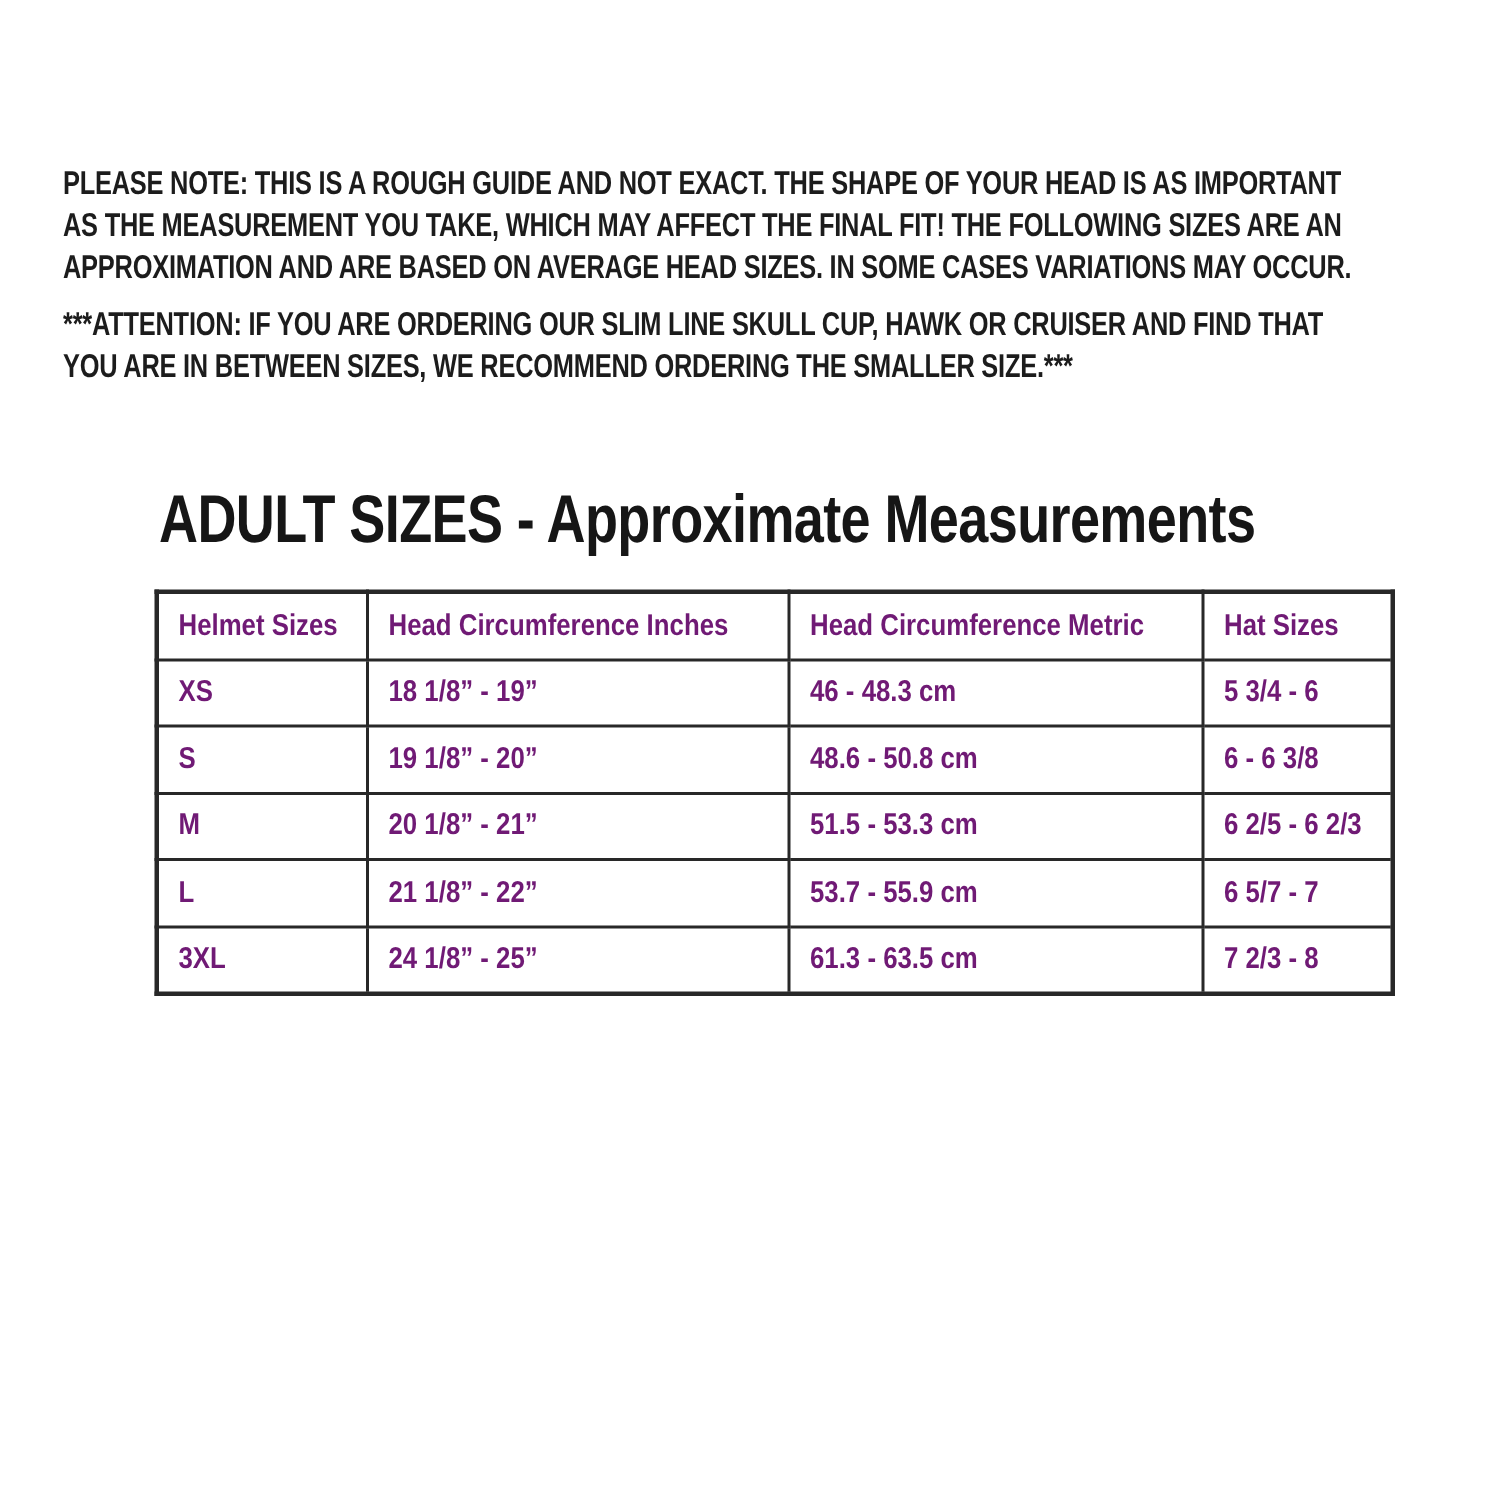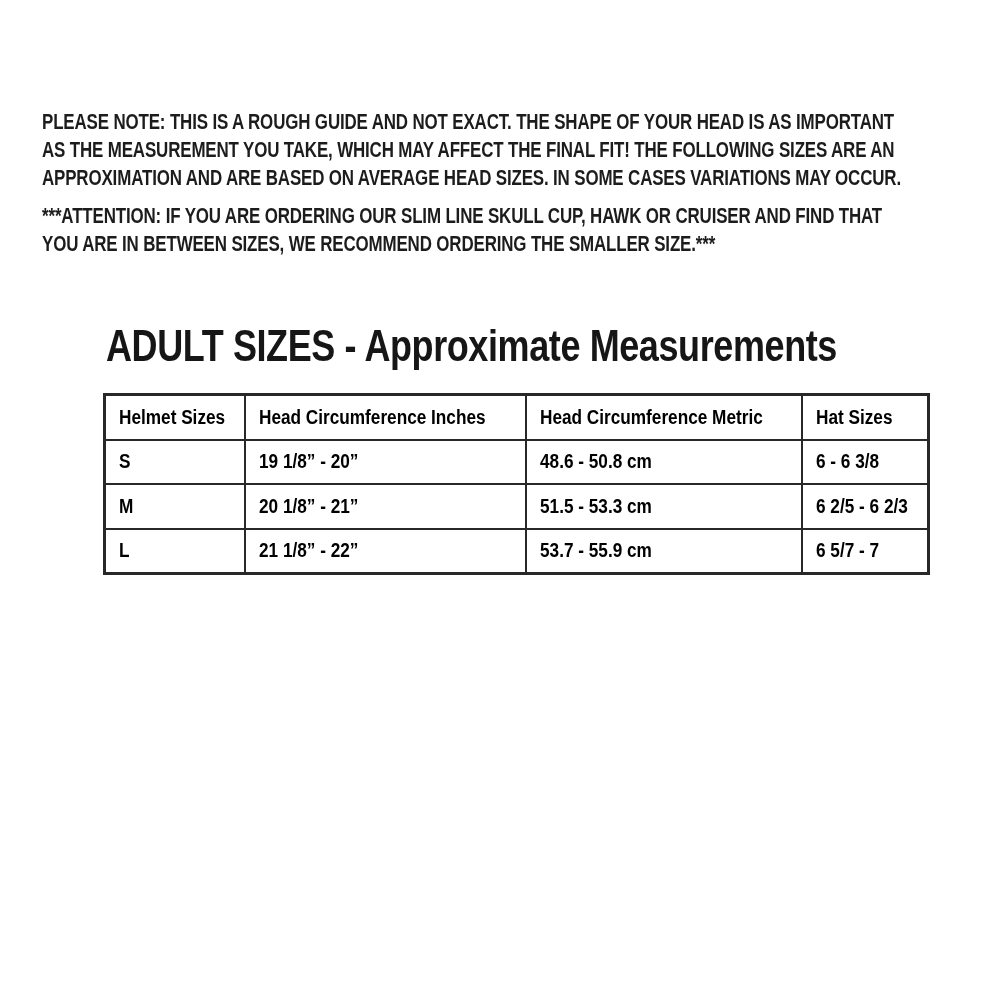--- a/index.html
+++ b/index.html
@@ -50,21 +50,21 @@
     border: 3px solid #282828;
   }
   .size-table th, .size-table td {
     border: 2px solid #282828;
     height: 42.5px;
     padding: 0 2px 0 13px;
     text-align: left;
     vertical-align: middle;
     font-weight: 700;
     font-size: 20px;
-    color: #000000;
+    color: #701a75;
     overflow: hidden;
   }
   .cond {
     display: inline-block;
     transform: scaleX(0.86);
     transform-origin: 0 50%;
     white-space: nowrap;
   }
   .col-helmet { width: 133px; }
   .col-inches { width: 264px; }
@@ -98,33 +98,45 @@
     <thead>
       <tr>
         <th><span class="cond">Helmet Sizes</span></th>
         <th><span class="cond">Head Circumference Inches</span></th>
         <th><span class="cond">Head Circumference Metric</span></th>
         <th><span class="cond">Hat Sizes</span></th>
       </tr>
     </thead>
     <tbody>
       <tr>
+        <td><span class="cond">XS</span></td>
+        <td><span class="cond">18 1/8” - 19”</span></td>
+        <td><span class="cond">46 - 48.3 cm</span></td>
+        <td><span class="cond">5 3/4 - 6</span></td>
+      </tr>
+      <tr>
         <td><span class="cond">S</span></td>
         <td><span class="cond">19 1/8” - 20”</span></td>
         <td><span class="cond">48.6 - 50.8 cm</span></td>
         <td><span class="cond">6 - 6 3/8</span></td>
       </tr>
       <tr>
         <td><span class="cond">M</span></td>
         <td><span class="cond">20 1/8” - 21”</span></td>
         <td><span class="cond">51.5 - 53.3 cm</span></td>
         <td><span class="cond">6 2/5 - 6 2/3</span></td>
       </tr>
       <tr>
         <td><span class="cond">L</span></td>
         <td><span class="cond">21 1/8” - 22”</span></td>
         <td><span class="cond">53.7 - 55.9 cm</span></td>
         <td><span class="cond">6 5/7 - 7</span></td>
       </tr>
+      <tr>
+        <td><span class="cond">3XL</span></td>
+        <td><span class="cond">24 1/8” - 25”</span></td>
+        <td><span class="cond">61.3 - 63.5 cm</span></td>
+        <td><span class="cond">7 2/3 - 8</span></td>
+      </tr>
     </tbody>
   </table>
 
 </div>
 
 </body></html>

